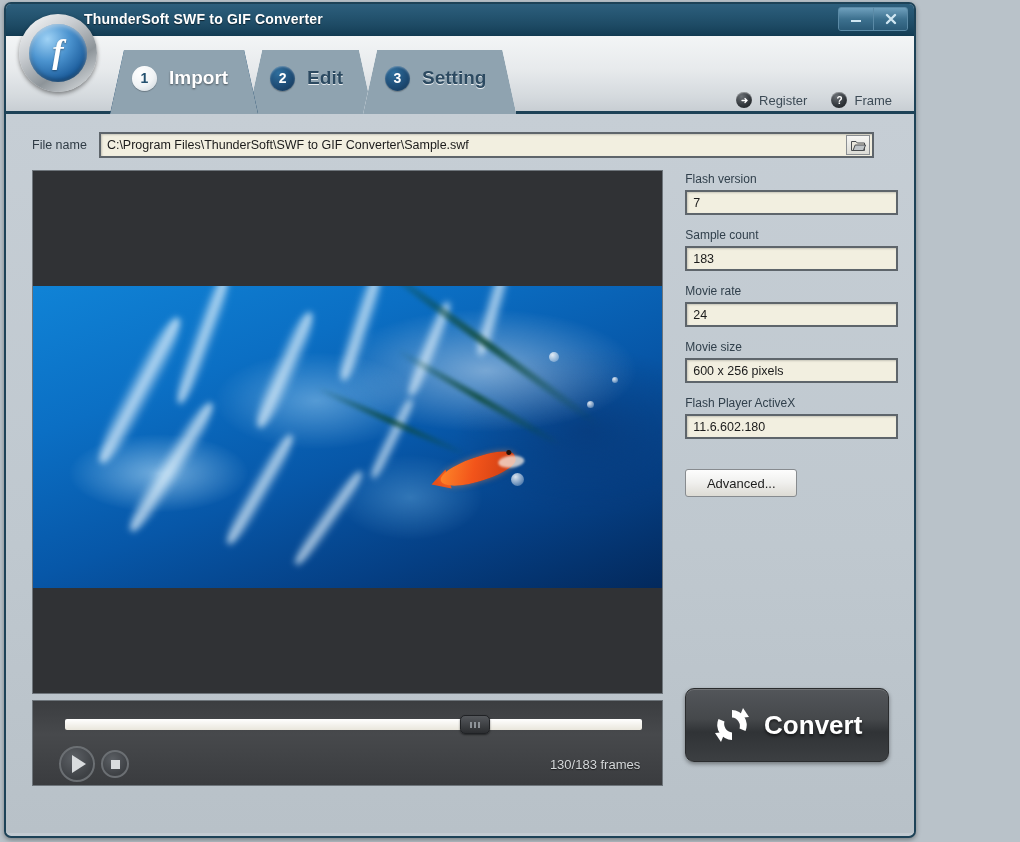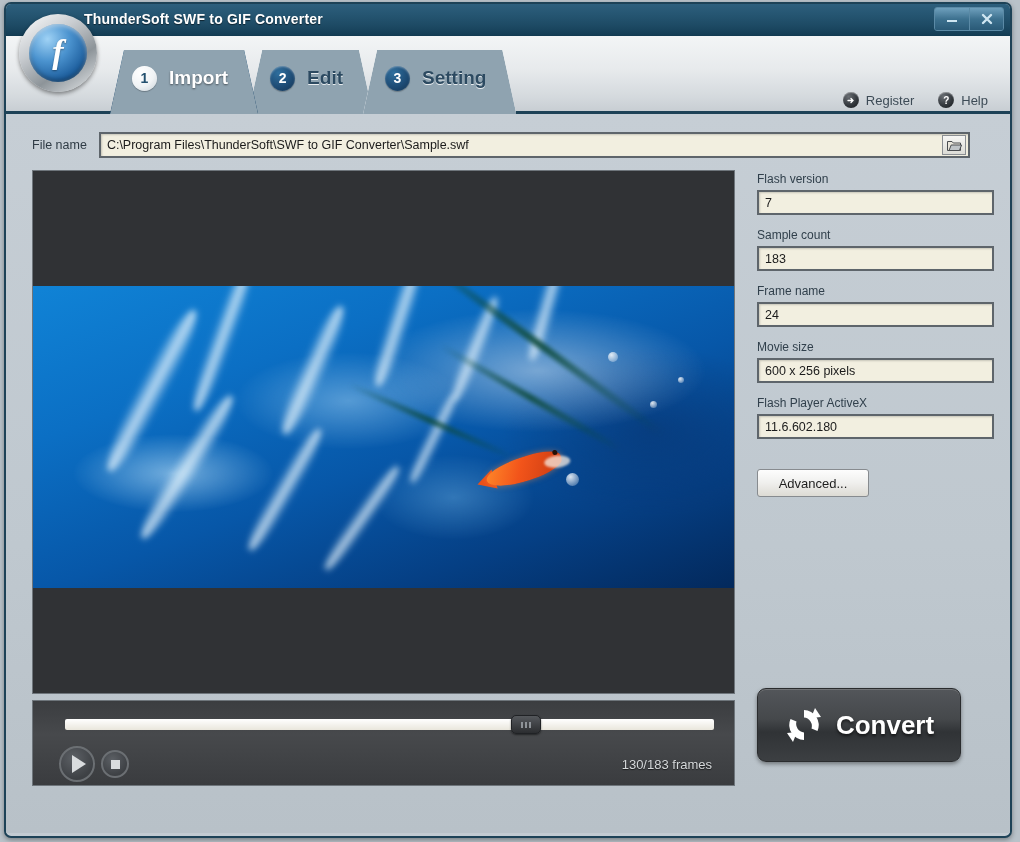--- a/index.html
+++ b/index.html
@@ -9,21 +9,21 @@
     height: 842px;
     background: #b9c2c9;
     font-family: "Liberation Sans", sans-serif;
     overflow: hidden;
   }
 
   
   .window {
     position: absolute;
     left: 4px; top: 2px;
-    width: 1008px;
+    width: 912px;
     height: 836px;
     border: 2px solid #1d4257;
     border-radius: 7px;
     background: #c3cbd2;
     box-shadow: 0 2px 5px rgba(0,0,0,.35);
     overflow: hidden;
   }
 
   
   .titlebar {
@@ -479,21 +479,21 @@
       <div class="header-action">
         <span class="ha-icon">
           <svg width="9" height="9" viewBox="0 0 9 9">
               <path d="M2 4.5 L7 4.5 M5 2.5 L7 4.5 L5 6.5" stroke="#fff" stroke-width="1.3" fill="none" stroke-linecap="round"></path>
             </svg>
         </span>
         <span>Register</span>
       </div>
       <div class="header-action">
         <span class="ha-icon">?</span>
-        <span>Help</span>
+        <span>Frame</span>
       </div>
     </div>
   </div>
 
   <div class="body-area">
 
     <div class="file-row">
       <span class="file-label">File name</span>
       <div class="file-input-wrap">
         <input class="file-input" type="text" value="C:\Program Files\ThunderSoft\SWF to GIF Converter\Sample.swf" style="">
@@ -561,21 +561,21 @@
           <div class="field-label">Flash version</div>
           <input class="field-input" type="text" readonly="" value="7" style="">
         </div>
 
         <div class="field">
           <div class="field-label">Sample count</div>
           <input class="field-input" type="text" readonly="" value="183" style="">
         </div>
 
         <div class="field">
-          <div class="field-label">Frame name</div>
+          <div class="field-label">Movie rate</div>
           <input class="field-input" type="text" readonly="" value="24" style="">
         </div>
 
         <div class="field">
           <div class="field-label">Movie size</div>
           <input class="field-input" type="text" readonly="" value="600 x 256 pixels" style="">
         </div>
 
         <div class="field">
           <div class="field-label">Flash Player ActiveX</div>

